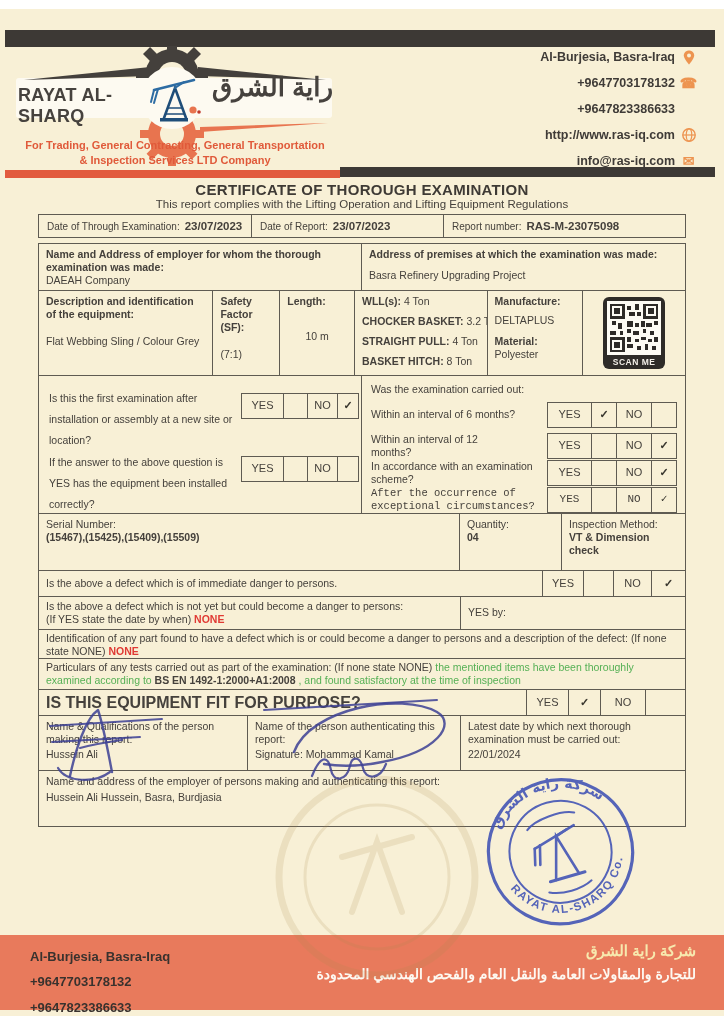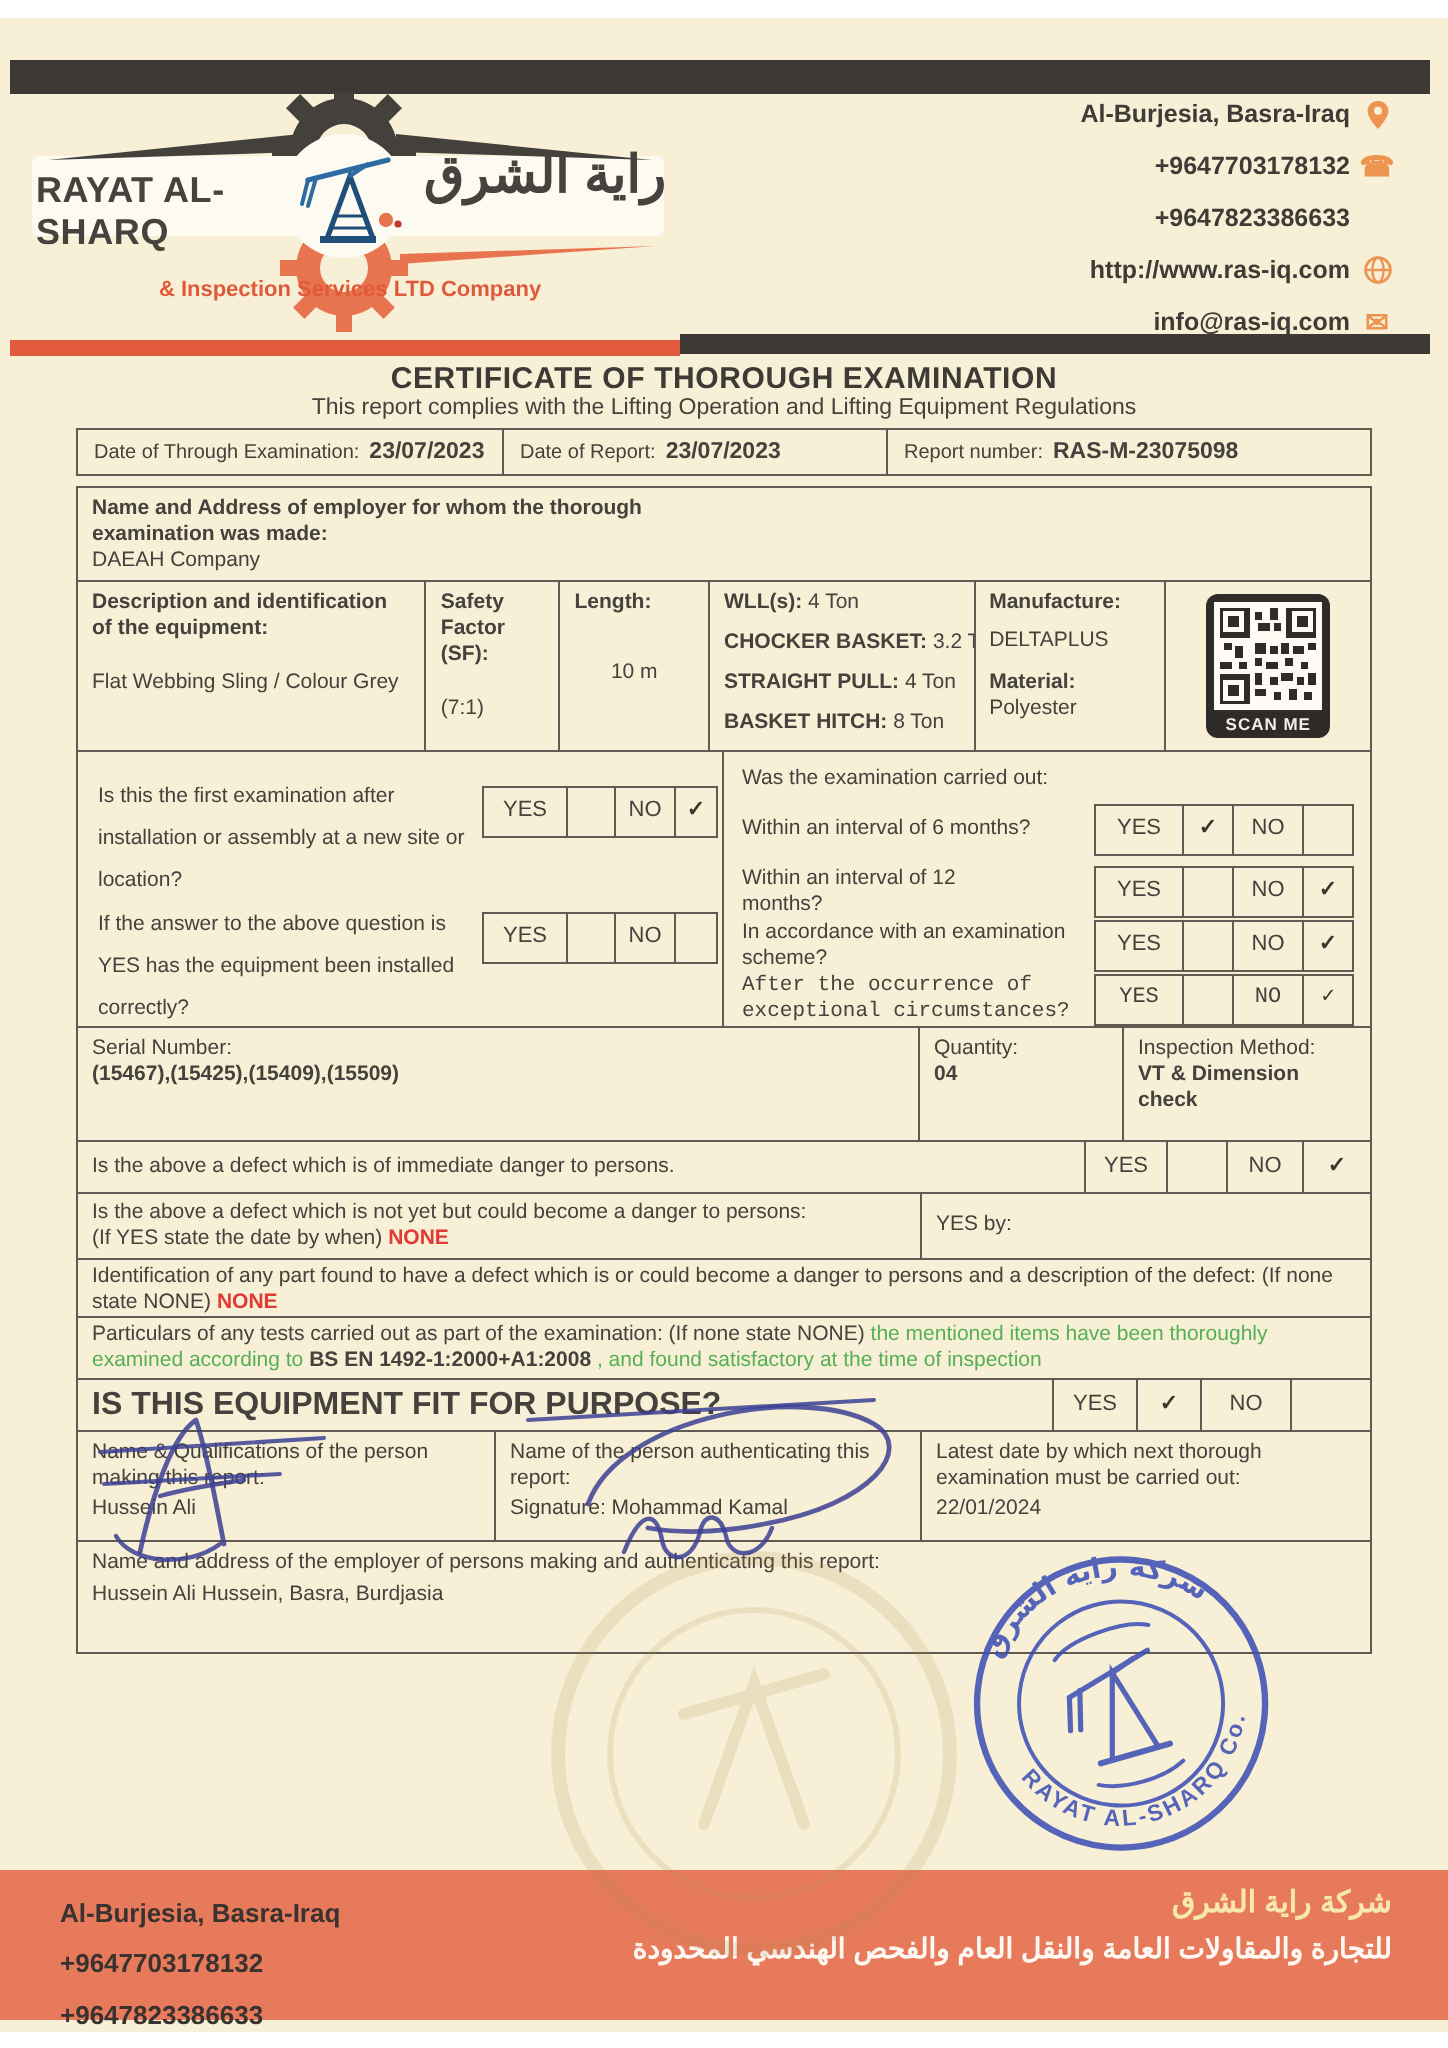--- a/index.html
+++ b/index.html
@@ -163,20 +163,21 @@
         <path d="M167,42 L176,36" stroke-width="2"></path>
         <rect x="152" y="72" width="28" height="3.5" fill="#1f4e79" stroke="none"></rect>
       </g>
       <circle cx="185" cy="64" r="3.6" fill="#e8744f"></circle>
       <circle cx="191" cy="66" r="1.8" fill="#c0392b"></circle>
     </svg>
     <div class="logo-en">RAYAT AL-SHARQ</div>
     <div class="logo-ar">راية الشرق</div>
   </div>
   <div class="tagline">
+    <div>For Trading, General Contracting, General Transportation</div>
     <div>&amp; Inspection Services LTD Company</div>
   </div>
 
   <div class="contacts">
     <div class="contact-row">
       <span>Al-Burjesia, Basra-Iraq</span>
       <span class="ic">
         <svg width="12" height="15" viewBox="0 0 12 15">
             <path d="M6,0.5 C3,0.5 0.8,2.8 0.8,5.6 C0.8,9 6,14.5 6,14.5 S11.2,9 11.2,5.6 C11.2,2.8 9,0.5 6,0.5 Z" fill="#ed9450"></path>
             <circle cx="6" cy="5.4" r="2" fill="#f8f0d6"></circle>
@@ -227,20 +228,24 @@
       <span class="val">RAS-M-23075098</span>
     </div>
   </div>
 
   <div class="main-table">
 
     <div class="row r1">
       <div class="cell">
         <div class="b">Name and Address of employer for whom the thorough examination was made:</div>
         <div>DAEAH Company</div>
+      </div>
+      <div class="cell">
+        <div class="b" style="margin-bottom:8px">Address of premises at which the examination was made:</div>
+        <div>Basra Refinery Upgrading Project</div>
       </div>
     </div>
 
     <div class="row r2">
       <div class="cell c-desc">
         <div class="b" style="margin-bottom:14px">Description and identification of the equipment:</div>
         <div>Flat Webbing Sling / Colour Grey</div>
       </div>
       <div class="cell c-sf">
         <div class="b" style="margin-bottom:14px">Safety Factor (SF):</div>

